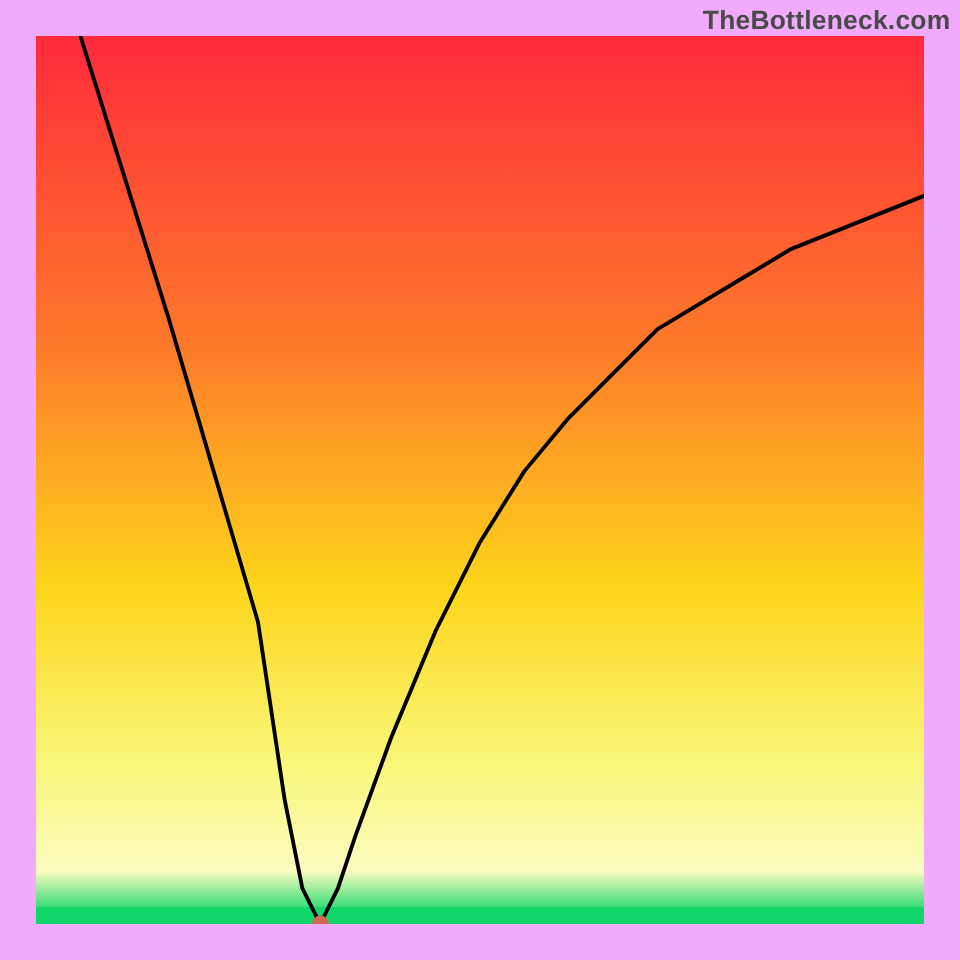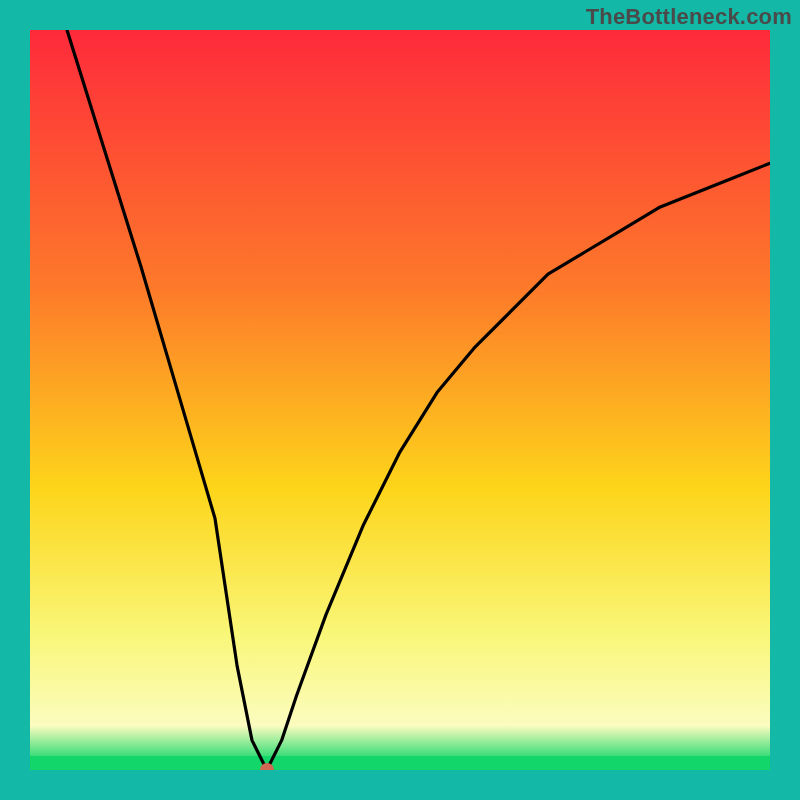--- a/index.html
+++ b/index.html
@@ -8,21 +8,21 @@
     width: 800px;
     height: 800px;
     background: #000;
     font-family: Arial, Helvetica, sans-serif;
     overflow: hidden;
   }
   .frame {
     position: relative;
     width: 800px;
     height: 800px;
-    background: #14b8a6;
+    background: #f0abfc;
   }
   .watermark {
     position: absolute;
     top: 4px;
     right: 8px;
     color: #4a4a4a;
     font-size: 22px;
     font-weight: 600;
     letter-spacing: 0.2px;
     user-select: none;

